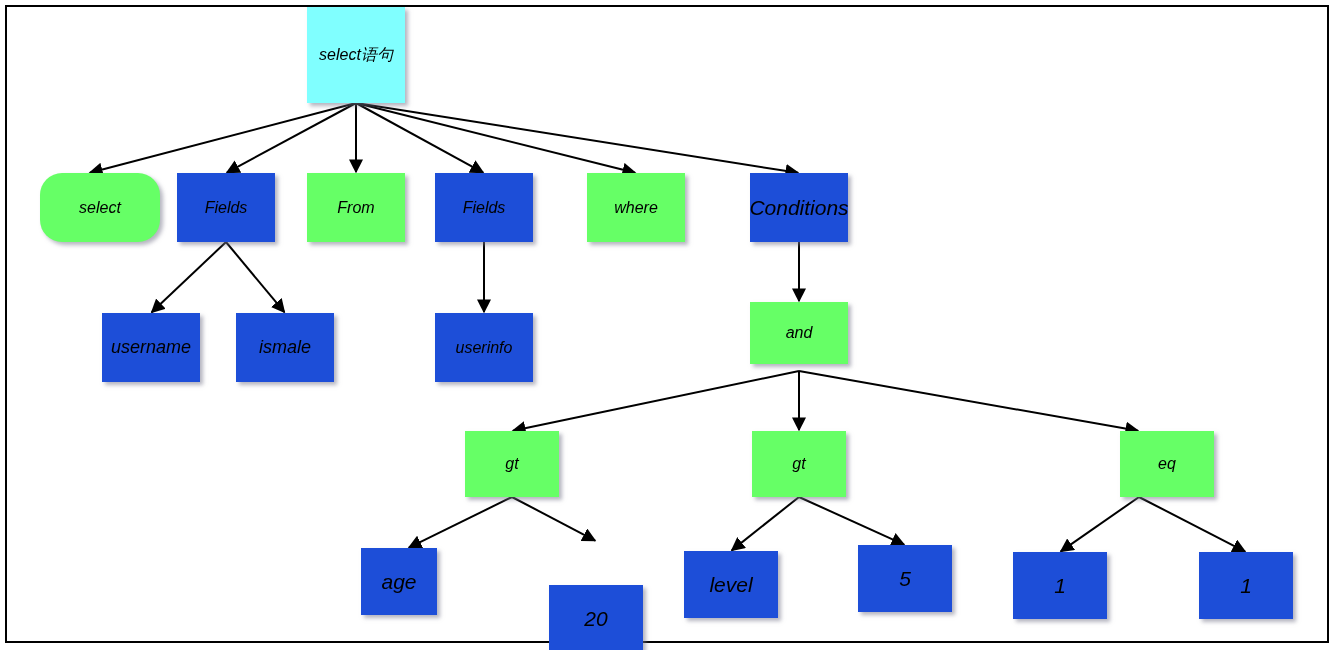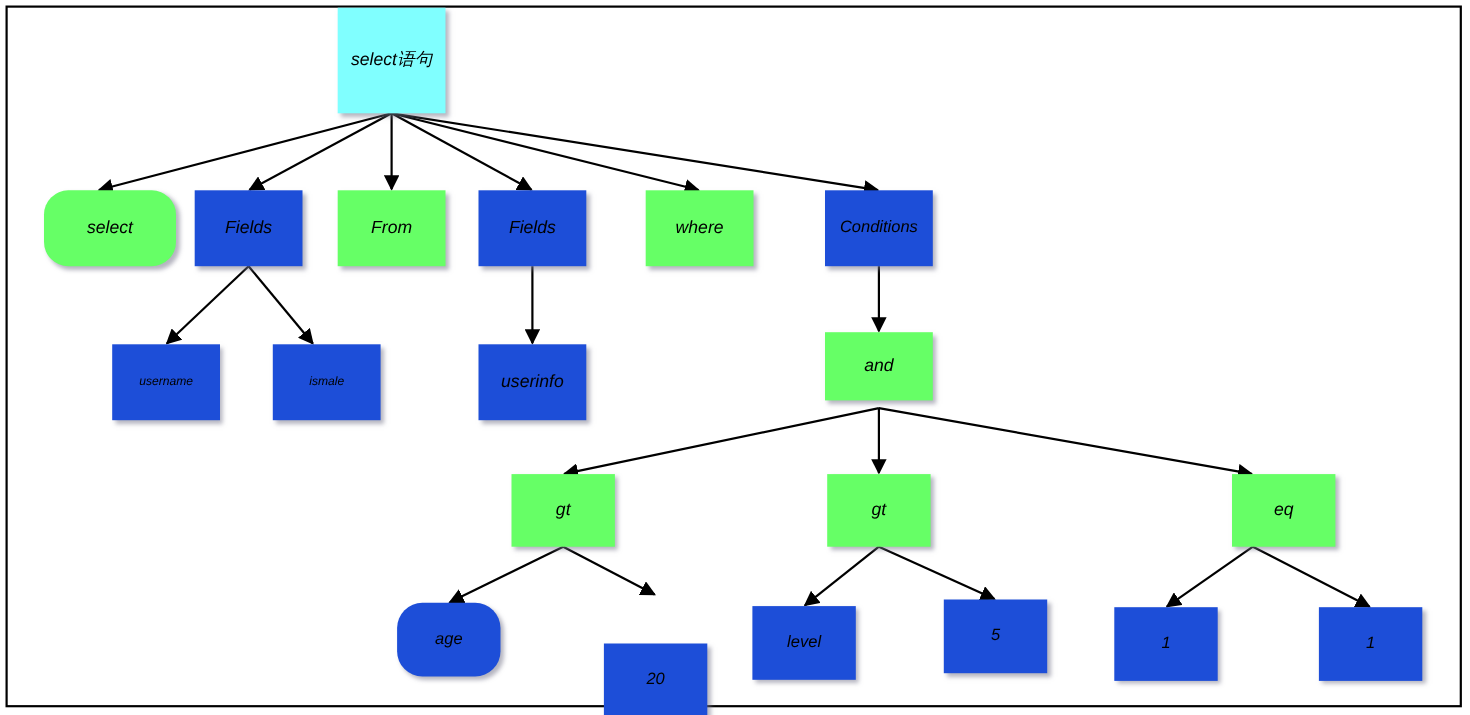--- a/index.html
+++ b/index.html
@@ -47,22 +47,22 @@
     text-align: left;
     box-shadow: 3px 3px 4px rgba(120,120,140,0.55);
     line-height: 1.1;
     white-space: nowrap;
     font-style: italic;
   }
   .node.green  { background: #66ff66; }
   .node.gray   { background: #1d4ed8; }
   .node.cyan   { background: #80ffff; }
   .fs-lg { font-size: 16px; }
-  .fs-md { font-size: 15px; }
-  .fs-sm { font-size: 11px; }
+  .fs-md { font-size: 21px; }
+  .fs-sm { font-size: 18px; }
 </style>
 </head>
 <body>
 
 <div id="canvas">
   <div id="frame"></div>
   <svg id="edges" viewBox="0 0 1336 650">
     <defs>
       <marker id="arrow" viewBox="0 0 10 10" refX="9" refY="5" markerWidth="7" markerHeight="7" orient="auto-start-reverse">
         <path d="M 0 0 L 10 5 L 0 10 z" fill="#000000"></path>
@@ -108,39 +108,39 @@
       </div>
       <div class="node green fs-lg" style="left: 587px; top: 173px; width: 98px; height: 69px;">
         <span>where</span>
       </div>
       <div class="node gray fs-md" style="left: 750px; top: 173px; width: 98px; height: 69px;">
         <span>Conditions</span>
       </div>
       <div class="node gray fs-sm" style="left: 102px; top: 313px; width: 98px; height: 69px;">
         <span>username</span>
       </div>
-      <div class="node gray fs-sm" style="left: 236px; top: 313px; width: 98px; height: 69px; margin-left: 12px;">
+      <div class="node gray fs-sm" style="left: 236px; top: 313px; width: 98px; height: 69px;">
         <span>ismale</span>
       </div>
       <div class="node gray fs-lg" style="left: 435px; top: 313px; width: 98px; height: 69px;">
         <span>userinfo</span>
       </div>
       <div class="node green fs-lg" style="left: 750px; top: 302px; width: 98px; height: 62px;">
         <span>and</span>
       </div>
       <div class="node green fs-lg" style="left: 465px; top: 431px; width: 94px; height: 66px;">
         <span>gt</span>
       </div>
       <div class="node green fs-lg" style="left: 752px; top: 431px; width: 94px; height: 66px;">
         <span>gt</span>
       </div>
       <div class="node green fs-lg" style="left: 1092px; top: 431px; width: 94px; height: 66px; margin-left: 28px;">
         <span>eq</span>
       </div>
-      <div class="node gray fs-md" style="left: 361px; top: 548px; width: 94px; height: 67px; border-radius: 23px;">
+      <div class="node gray fs-md" style="left: 361px; top: 548px; width: 76px; height: 67px;">
         <span>age</span>
       </div>
       <div class="node gray fs-md" style="left: 549px; top: 541px; width: 94px; height: 67px; margin-top: 44px;">
         <span>20</span>
       </div>
       <div class="node gray fs-md" style="left: 684px; top: 551px; width: 94px; height: 67px;">
         <span>level</span>
       </div>
       <div class="node gray fs-md" style="left: 858px; top: 545px; width: 94px; height: 67px;">
         <span>5</span>

